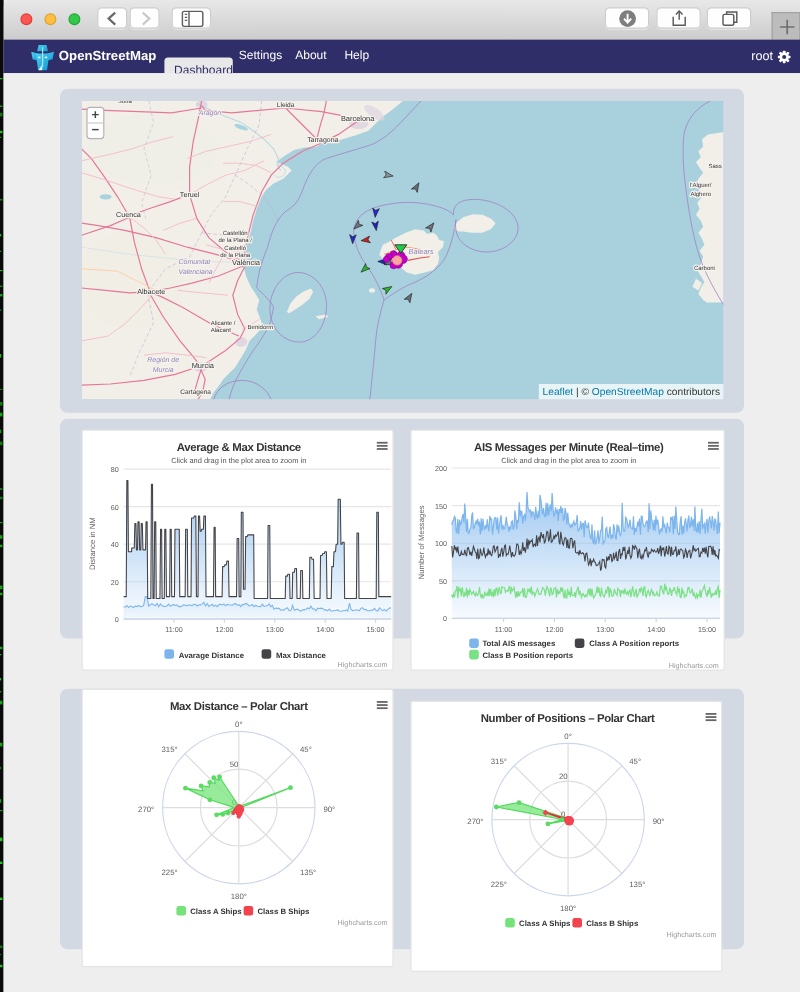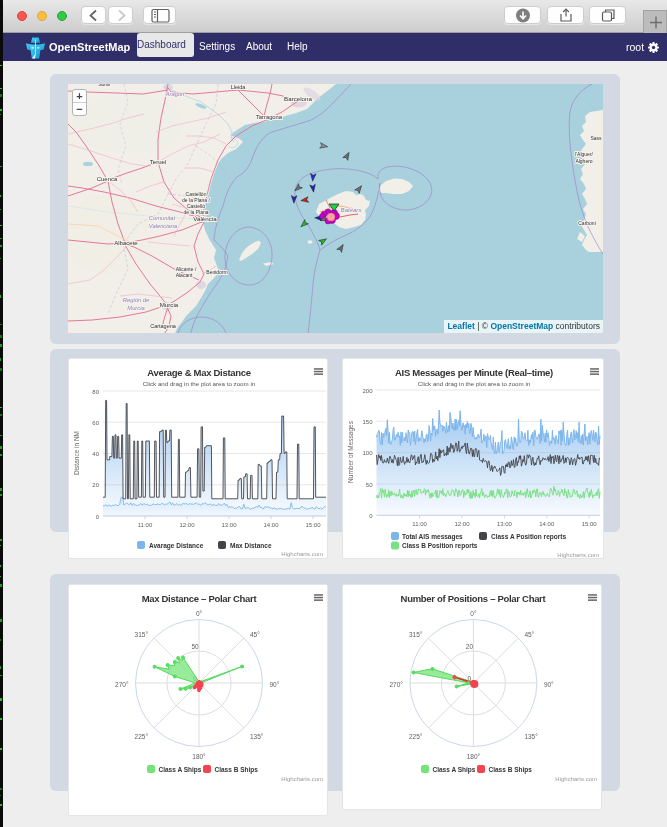--- a/index.html
+++ b/index.html
@@ -8,32 +8,32 @@
 .win { position:absolute; left:3px; top:0; width:664px; height:827px; background:#ededee; }
 .toolbar { position:absolute; left:0; top:0; width:664px; height:33px;
   background:linear-gradient(#e8e8e8,#cdcdcd); border-bottom:1px solid #9f9f9f; border-radius:5px 0 0 0; }
 .tl { position:absolute; top:11px; width:10px; height:10px; border-radius:50%; }
 .btn { position:absolute; top:6px; height:18px; background:#fefefe; border:1px solid #cdcdcd;
   border-radius:4px; box-shadow:0 1px 0 rgba(255,255,255,.4); }
 .addr { position:absolute; left:196px; top:4px; width:272px; height:21px; background:#fff;
   border:1px solid #ccc; border-radius:5px; font-size:11px; color:#2b2b2b; text-align:center; line-height:20px; }
 .navbar { position:absolute; left:0; top:33px; width:664px; height:28px; background:#302e68; }
 .nav-item { position:absolute; top:0; height:28px; line-height:28px; color:#fff; font-size:10px; }
-.dash { position:absolute; left:134px; top:0; width:57px; height:24px; background:#e8e8e8;
-  border-radius:3px; color:#302e68; font-size:10px; text-align:left; line-height:24px; }
+.dash { position:absolute; left:134px; top:15px; width:57px; height:24px; background:#e8e8e8;
+  border-radius:3px; color:#302e68; font-size:10px; text-align:right; line-height:24px; }
 .content { position:absolute; left:0; top:61px; width:664px; height:766px; background:#eeeeee; }
 .well { position:absolute; background:#d3d9e3; border-radius:6px; }
 .panel { position:absolute; background:#fff; border:1px solid #e4e4e4; border-radius:2px; }
 .zoomctl { position:absolute; left:22px; top:15px; width:15px; height:27px; background:#fff;
   border:1px solid #b3b3b3; border-radius:3px; z-index:5; }
 .zoomctl div { width:13px; height:13px; text-align:center; font-weight:bold; color:#444;
   font-size:11px; line-height:12px; }
 .attrib { position:absolute; right:16px; bottom:10px; height:13px; background:rgba(255,255,255,.75);
   font-size:8.5px; color:#333; line-height:13px; padding:0 3px; z-index:5; }
-.attrib a { color:#0078a8; text-decoration:none;font-weight:bold; }
+.attrib a { color:#0078a8; text-decoration:none; }
 </style></head><body>
 <div class="term">
     <i style="top:65px;height:1px;width:2px;background:#1fbf1f"></i>
     <i style="top:88px;height:1px;width:2px;background:#1fbf1f"></i>
     <i style="top:94px;height:3px;width:2px;background:#0e7a0e"></i>
     <i style="top:109px;height:2px;width:2px;background:#1fbf1f"></i>
     <i style="top:114px;height:1px;width:1px;background:#16a416"></i>
     <i style="top:166px;height:1px;width:2px;background:#16a416"></i>
     <i style="top:195px;height:2px;width:1px;background:#1fbf1f"></i>
     <i style="top:209px;height:1px;width:1px;background:#16a416"></i>
@@ -387,21 +387,21 @@
             <rect x="48" y="173" width="8" height="8" rx="2" fill="#7cb5ec"></rect>
             <text x="59" y="179.5" font-size="6.5" font-weight="bold" fill="#333">Total AIS messages</text>
             <rect x="136" y="173" width="8" height="8" rx="2" fill="#434348"></rect>
             <text x="148" y="179.5" font-size="6.5" font-weight="bold" fill="#333">Class A Position reports</text>
             <rect x="48" y="182.5" width="8" height="8" rx="2" fill="#79e183"></rect>
             <text x="59" y="189" font-size="6.5" font-weight="bold" fill="#333">Class B Position reports</text>
             <text x="256" y="198" text-anchor="end" font-size="6" fill="#999">Highcharts.com</text>
           </svg></div>
       </div>
       <div class="well" style="left:47px;top:513px;width:570px;height:217px">
-        <div class="panel" style="left:18px;top:10px;width:260px;height:232px"><svg width="260" height="199" viewBox="0 0 260 199" style="font-family:'Liberation Sans',sans-serif">
+        <div class="panel" style="left:18px;top:0;width:260px;height:232px"><svg width="260" height="199" viewBox="0 0 260 199" style="font-family:'Liberation Sans',sans-serif">
             <text x="130" y="17" text-anchor="middle" font-size="9.5" letter-spacing="-0.3" font-weight="bold" fill="#333">Max Distance – Polar Chart</text>
             <rect x="245" y="9.2" width="9" height="1.5" fill="#666"></rect>
             <rect x="245" y="11.8" width="9" height="1.5" fill="#666"></rect>
             <rect x="245" y="14.4" width="9" height="1.5" fill="#666"></rect>
             <circle cx="130" cy="98" r="63.5" fill="#fff" stroke="#ccd6eb" stroke-width="1"></circle>
             <circle cx="130" cy="98" r="32.0" fill="none" stroke="#ddd" stroke-width="1"></circle>
             <line x1="130" y1="98" x2="130.0" y2="34.5" stroke="#ddd" stroke-width="1"></line>
             <line x1="130" y1="98" x2="174.9" y2="53.1" stroke="#ddd" stroke-width="1"></line>
             <line x1="130" y1="98" x2="193.5" y2="98.0" stroke="#ddd" stroke-width="1"></line>
             <line x1="130" y1="98" x2="174.9" y2="142.9" stroke="#ddd" stroke-width="1"></line>

